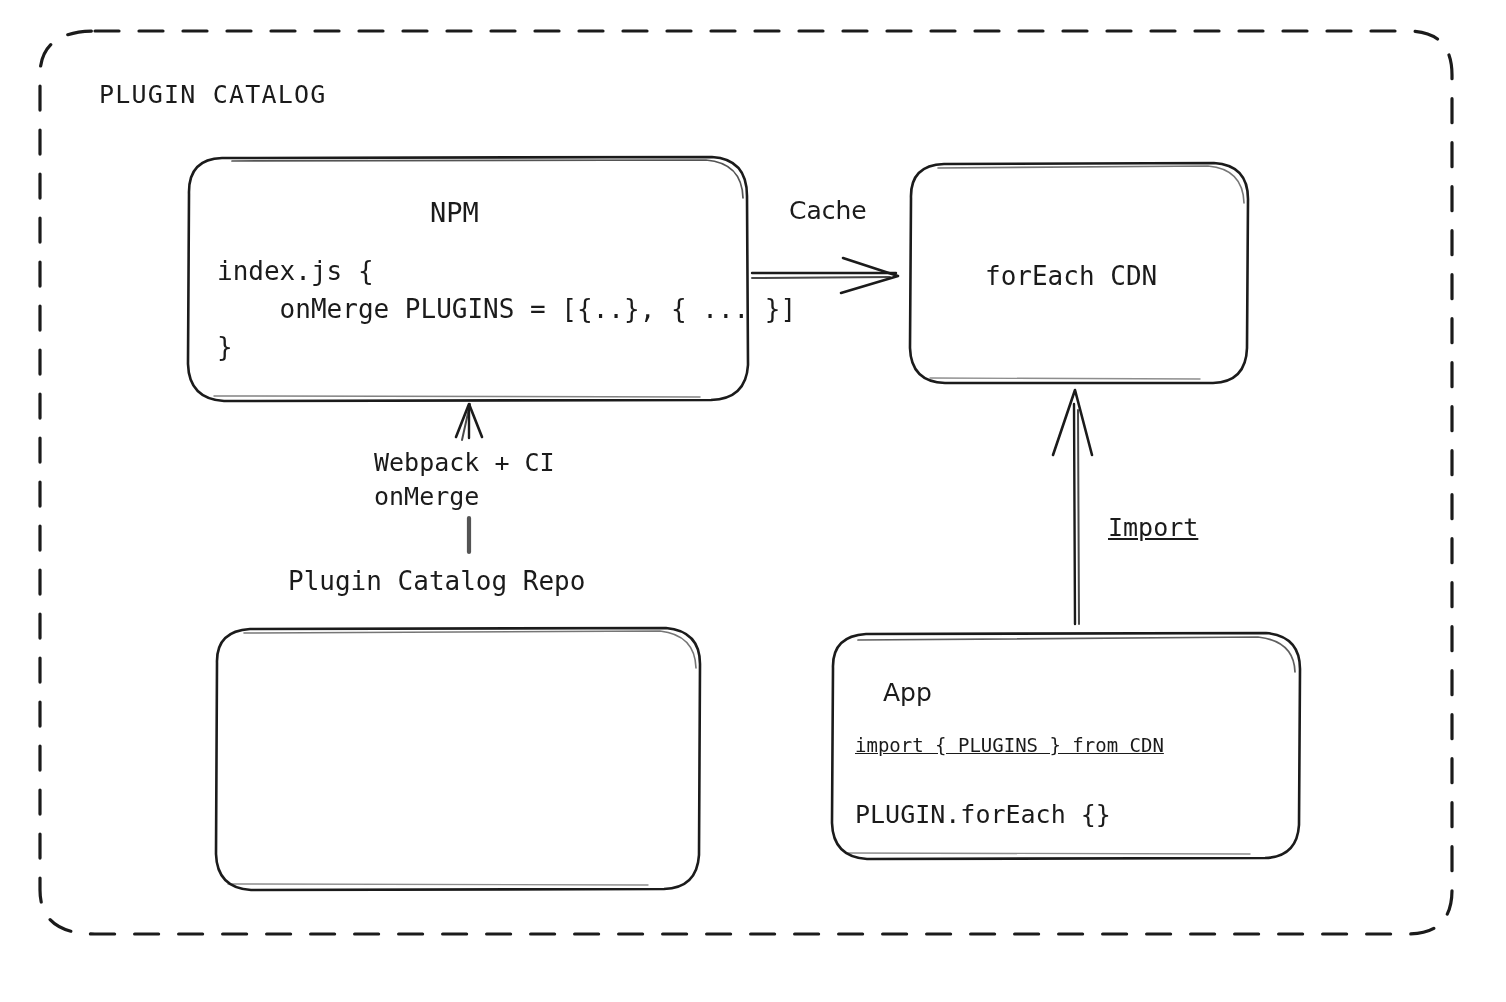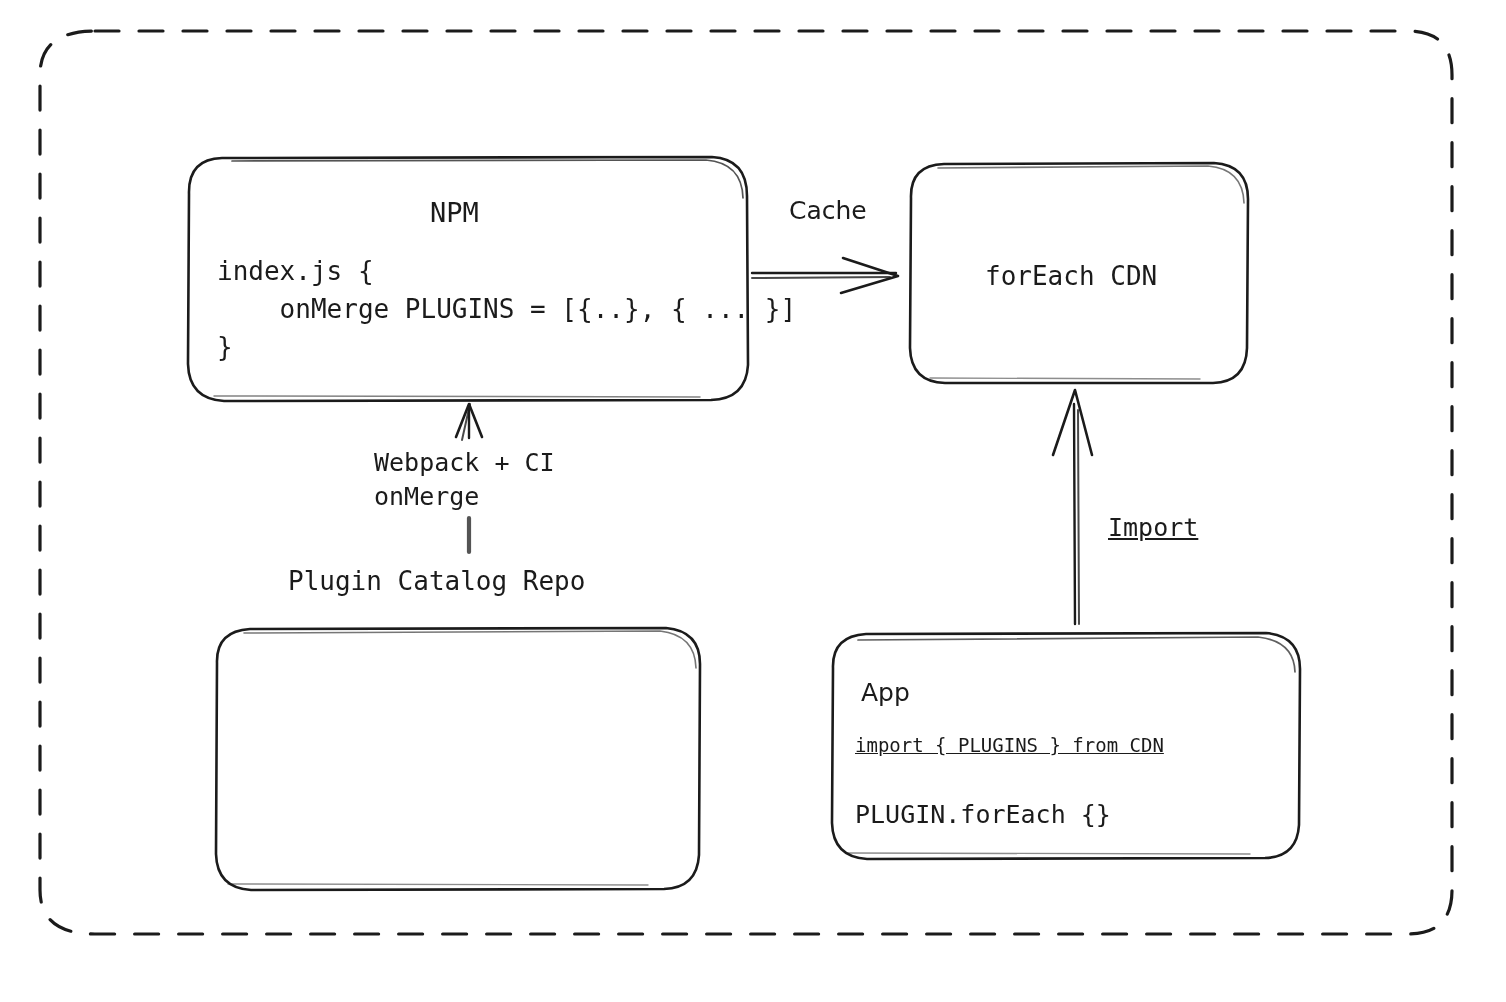--- a/index.html
+++ b/index.html
@@ -69,21 +69,21 @@
 
   
   #repo-label { left: 288px; top: 566px; font-size: 26px; }
 
   
   #repo-node { left: 216px; top: 628px; width: 484px; height: 262px; }
   #repo-list { left: 222px; top: 706px; font-size: 26px; line-height: 34px; }
 
   
   #app-node { left: 832px; top: 633px; width: 468px; height: 226px; }
-  #app-title { left: 861px; top: 678px; font-size: 25px;
+  #app-title { left: 883px; top: 678px; font-size: 25px;
                font-family: "DejaVu Sans", "Liberation Sans", sans-serif; }
   #app-line1 { left: 855px; top: 734px; font-size: 19px; text-decoration: underline; }
   #app-line2 { left: 855px; top: 800px; font-size: 25px; }
 
   
   #import-label { left: 1108px; top: 513px; font-size: 25px; text-decoration: underline; }
 </style>
 </head>
 <body>
 
@@ -123,20 +123,21 @@
       <path d="M 456,437 L 469,404 L 482,437" stroke-width="2.6"></path>
       <path d="M 462,440 L 470,404" stroke-width="2.0" opacity="0.8"></path>
       <path d="M 469,518 L 469,552" stroke-width="4.2" opacity="0.75"></path>
 
       <path d="M 1075,624 L 1074,404" stroke-width="2.4"></path>
       <path d="M 1079,624 L 1078,410" stroke-width="2.0" opacity="0.8"></path>
       <path d="M 1053,455 L 1075,390 L 1092,455" stroke-width="2.6"></path>
     </g>
   </svg>
 
+  <div class="txt" id="catalog-title">PLUGIN CATALOG</div>
 
   <div class="node" id="npm-node"></div>
   <div class="txt" id="npm-title">NPM</div>
   <div class="txt" id="npm-code"><span>index.js {</span><br><span>    onMerge PLUGINS = [{..}, { ... }]</span><br><span>}</span></div>
 
   <div class="node" id="cdn-node"></div>
   <div class="txt" id="cdn-title">forEach CDN</div>
 
   <div class="txt" id="cache-label">Cache</div>
 

